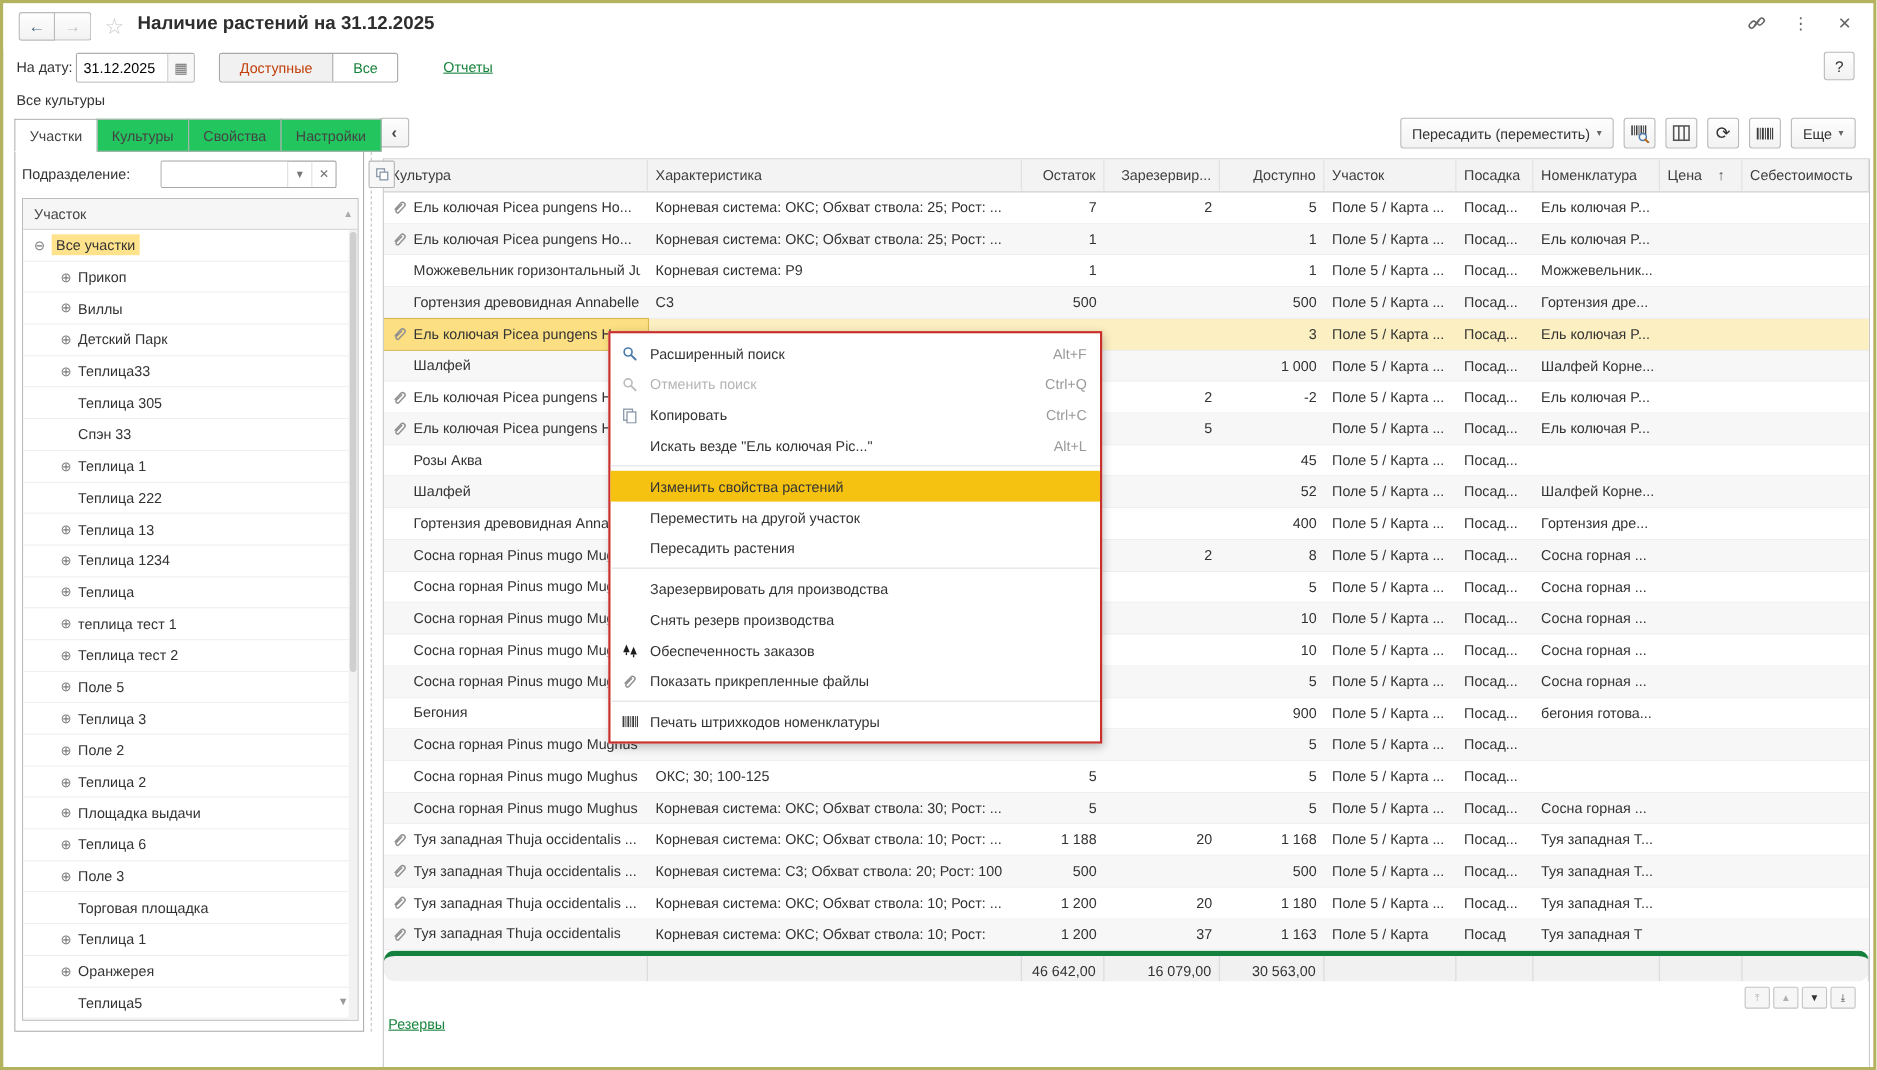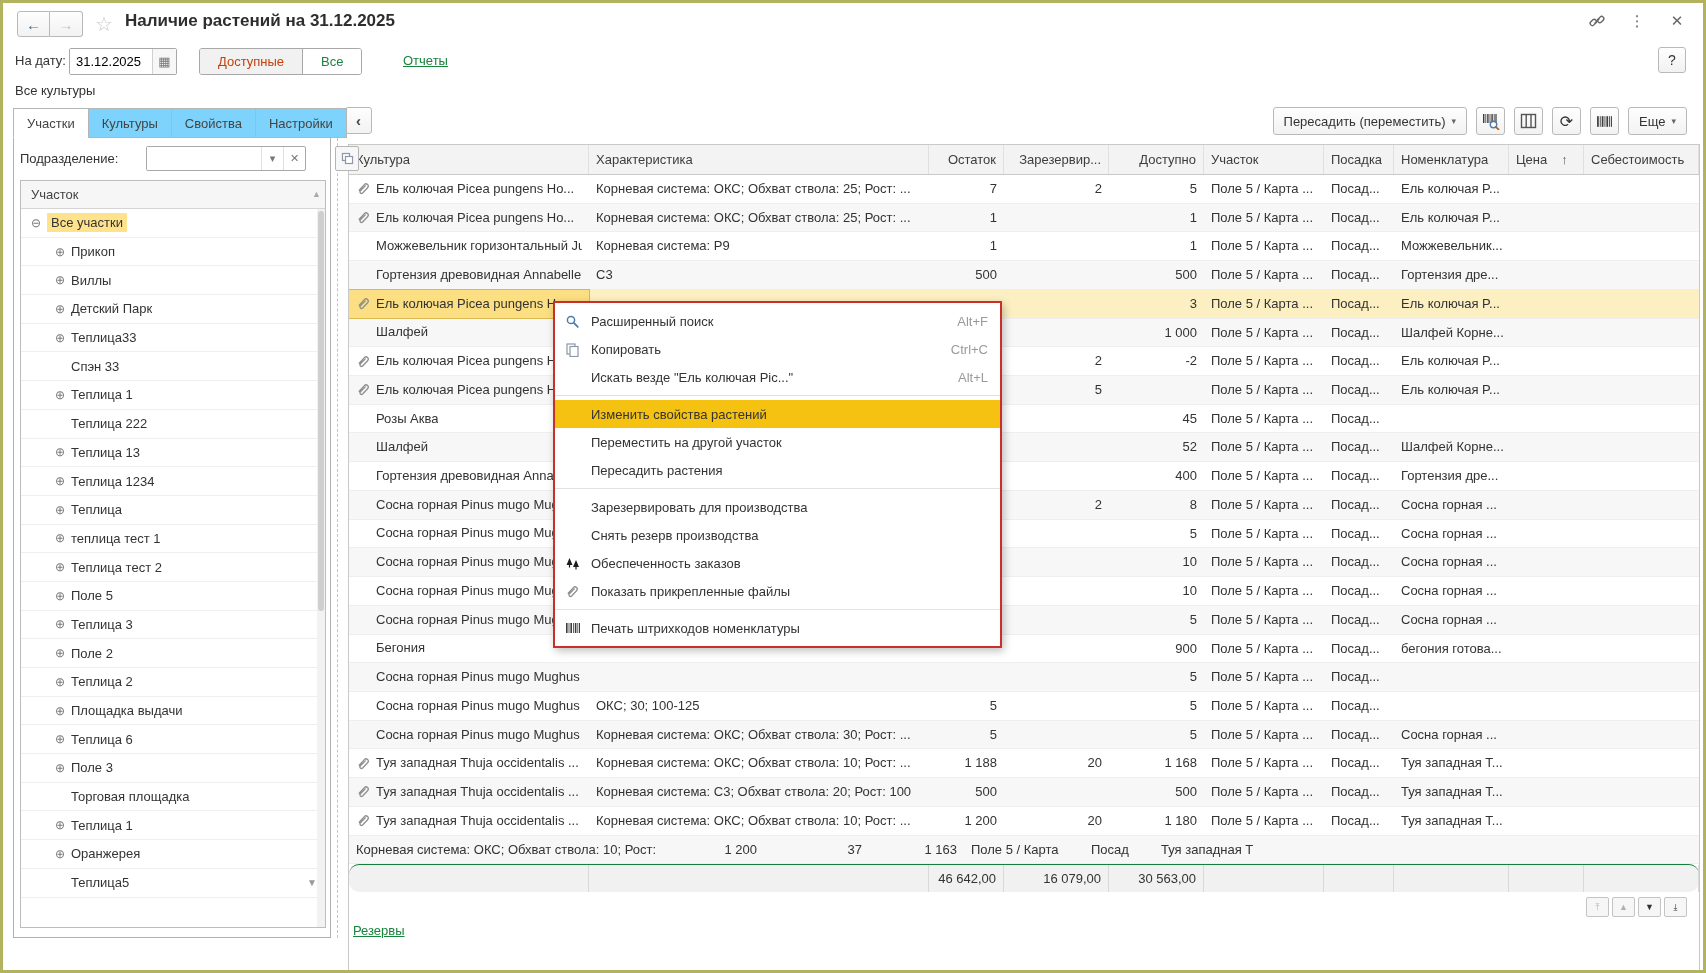--- a/index.html
+++ b/index.html
@@ -26,21 +26,21 @@
   .toggle { position:absolute; left:196px; top:3px; height:27px; display:flex; border:1px solid #a8a8a8; border-radius:3px; overflow:hidden; }
   .tseg { padding:0 18px; display:flex; align-items:center; background:#f1f1f1; color:#c2410c; cursor:pointer; }
   .tseg.on { background:#fff; color:#18843c; border-left:1px solid #a8a8a8; }
   .greenlink { color:#18843c; text-decoration:underline; cursor:pointer; }
   .reports { position:absolute; left:400px; top:8px; }
   .helpbtn { position:absolute; right:17px; top:2px; width:28px; height:26px; border:1px solid #b9b9b9; border-radius:3px; background:linear-gradient(#fefefe,#f2f2f2); text-align:center; line-height:24px; font-size:14px; color:#333; cursor:pointer; }
   .scope { position:absolute; left:12px; top:80px; }
 
   
   .tabs { position:absolute; left:10px; top:105px; display:flex; height:30px; z-index:3; }
-  .tab { padding:0 13px; display:flex; align-items:center; border:1px solid #b5b5b5; background:#7dd3fc; color:#444; margin-right:-1px; cursor:pointer; }
+  .tab { padding:0 13px; display:flex; align-items:center; border:1px solid #b5b5b5; background:#22c55e; color:#444; margin-right:-1px; cursor:pointer; }
   .tab.active { background:#fff; border-bottom:1px solid #fff; }
   .sidebox { position:absolute; left:10px; top:134px; width:318px; height:801px; border:1px solid #b0b0b0; background:#fff; z-index:2; }
   .deprow { position:absolute; left:6px; top:8px; display:flex; align-items:center;gap:26px; }
   .deprow .dlabel { width:100px; }
   .combo { width:160px; height:25px; border:1px solid #a8a8a8; border-radius:2px; display:flex; background:#fff; }
   .combo input { flex:1; border:none; outline:none; width:100px; font:inherit; padding:0 4px; }
   .cbtn { width:22px; display:flex; align-items:center; justify-content:center; color:#777; font-size:11px; border-left:1px solid #e0e0e0; cursor:pointer; }
   .openbtn { width:24px; height:25px; margin-left:3px; border:1px solid #b5b5b5; border-radius:2px; background:#f7f7f7; display:flex; align-items:center; justify-content:center; cursor:pointer; }
   .tree { position:absolute; left:6px; top:42px; width:306px; height:748px; border:1px solid #bdbdbd; overflow:hidden; }
   .treehead { height:28px; background:#f6f6f6; border-bottom:1px solid #d5d5d5; line-height:27px; padding-left:10px; color:#444; position:relative; }
@@ -68,21 +68,21 @@
   .tbody { height:689px; overflow:hidden; }
   .trow { display:flex; height:28.72px; border-bottom:1px solid #eeeeee; background:#fff; cursor:pointer; }
   .trow:nth-of-type(even) { background:#f7f7f7; }
   .trow.selected { background:#fcf0c2; }
   .td { padding:0 7px; line-height:28px; white-space:nowrap; overflow:hidden; }
   .c1{width:240px} .c2{width:340px} .c3{width:75px;text-align:right} .c4{width:105px;text-align:right}
   .c5{width:95px;text-align:right} .c6{width:120px} .c7{width:70px} .c8{width:115px} .c9{width:75px} .c10{flex:1}
   .cultcell { display:flex; align-items:center; gap:5px; }
   .cultcell .clip { width:15px; flex:0 0 15px; display:flex; }
   .trow.selected .cultcell { background:#fbdf82; outline:1px solid #d9b850; }
-  .totals { display:flex; height:28px; background:#f1f1f1; border-top:1px solid #15803d; font-size:13px;border-radius:10px; }
+  .totals { display:flex; height:28px; background:#f1f1f1; border-top:5px solid #15803d; font-size:13px;border-radius:10px; }
   .totals .td { border-right:1px solid #dadada; line-height:27px; }
   .pricehdr { display:flex; gap:14px; }
   .pricehdr .arrow { color:#555; }
 
   
   .ctxmenu { position:absolute; left:550px; top:298px; width:449px; border:2px solid #c9302c; background:#fff; box-shadow:2px 3px 8px rgba(0,0,0,.25); z-index:10; padding:4px 0; }
   .mitem { height:28px; display:flex; align-items:center; padding:0 12px 0 10px; cursor:pointer; position:relative; }
   .mitem .micon { width:26px; flex:0 0 26px; display:flex; align-items:center; }
   .mitem .mlabel { flex:1; white-space:nowrap; overflow:hidden; }
   .mitem .mshortcut { color:#9a9a9a; margin-left:18px; }
@@ -205,20 +205,25 @@
             <span class="tlabel">Детский Парк</span>
             <span class="more"></span>
           </div>
 
           <div class="titem lvl1">
             <span class="exp">⊕</span>
             <span class="tlabel">Теплица33</span>
             <span class="more"></span>
           </div>
 
+          <div class="titem lvl1">
+            <span class="exp"></span>
+            <span class="tlabel">Теплица 305</span>
+            <span class="more"></span>
+          </div>
 
           <div class="titem lvl1">
             <span class="exp"></span>
             <span class="tlabel">Спэн 33</span>
             <span class="more"></span>
           </div>
 
           <div class="titem lvl1">
             <span class="exp">⊕</span>
             <span class="tlabel">Теплица 1</span>
@@ -795,20 +800,28 @@
           <div class="td c4">20</div>
           <div class="td c5">1 180</div>
           <div class="td c6">Поле 5 / Карта ...</div>
           <div class="td c7">Посад...</div>
           <div class="td c8">Туя западная Т...</div>
           <div class="td c9"></div>
           <div class="td c10"></div>
         </div>
 
         <div class="trow">
+          <div class="td c1 cultcell">
+            <span class="clip">
+  <svg width="15" height="15" viewBox="0 0 15 15">
+                <path d="M3.2 9.2 L8.4 3.6 a2.2 2.2 0 0 1 3.2 3.1 L6.6 12 a1.5 1.5 0 0 1 -2.2 -2.2 L9.3 4.9" fill="none" stroke="#8f8f8f" stroke-width="1.3" stroke-linecap="round"></path>
+              </svg>
+</span>
+            <span style="overflow:hidden;white-space:nowrap;">Туя западная Thuja occidentalis</span>
+          </div>
           <div class="td c2">Корневая система: ОКС; Обхват ствола: 10; Рост:</div>
           <div class="td c3">1 200</div>
           <div class="td c4">37</div>
           <div class="td c5">1 163</div>
           <div class="td c6">Поле 5 / Карта</div>
           <div class="td c7">Посад</div>
           <div class="td c8">Туя западная Т</div>
           <div class="td c9"></div>
           <div class="td c10"></div>
         </div>
@@ -834,20 +847,30 @@
         <span class="micon">
   <svg width="15" height="15" viewBox="0 0 15 15">
             <circle cx="6" cy="6" r="3.6" fill="none" stroke="#4d7bab" stroke-width="1.5"></circle>
             <path d="M8.8 8.8 L12.8 12.8" stroke="#4d7bab" stroke-width="1.8" stroke-linecap="round"></path>
           </svg>
 </span>
         <span class="mlabel">Расширенный поиск</span>
         <span class="mshortcut">Alt+F</span>
       </div>
 
+      <div class="mitem disabled">
+        <span class="micon">
+  <svg width="15" height="15" viewBox="0 0 15 15">
+            <circle cx="6" cy="6" r="3.6" fill="none" stroke="#bdbdbd" stroke-width="1.5"></circle>
+            <path d="M8.8 8.8 L12.8 12.8" stroke="#bdbdbd" stroke-width="1.8" stroke-linecap="round"></path>
+          </svg>
+</span>
+        <span class="mlabel">Отменить поиск</span>
+        <span class="mshortcut">Ctrl+Q</span>
+      </div>
 
       <div class="mitem">
         <span class="micon">
   <svg width="15" height="15" viewBox="0 0 15 15">
             <rect x="2" y="2" width="8" height="10" fill="#fff" stroke="#8a98a8" stroke-width="1.2"></rect>
             <rect x="5" y="4.5" width="8" height="10" fill="#fff" stroke="#8a98a8" stroke-width="1.2"></rect>
           </svg>
 </span>
         <span class="mlabel">Копировать</span>
         <span class="mshortcut">Ctrl+C</span>

